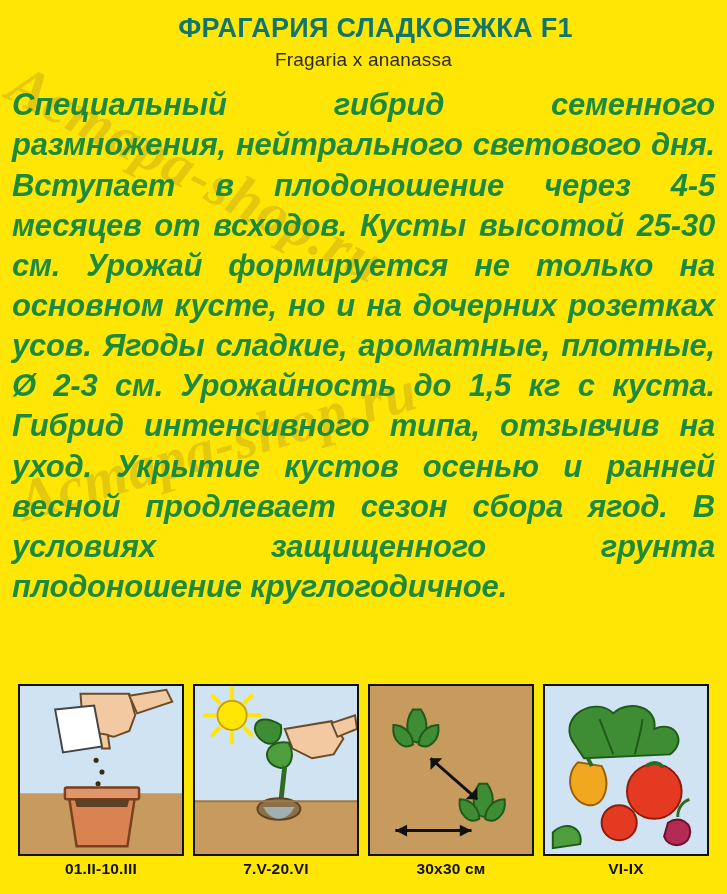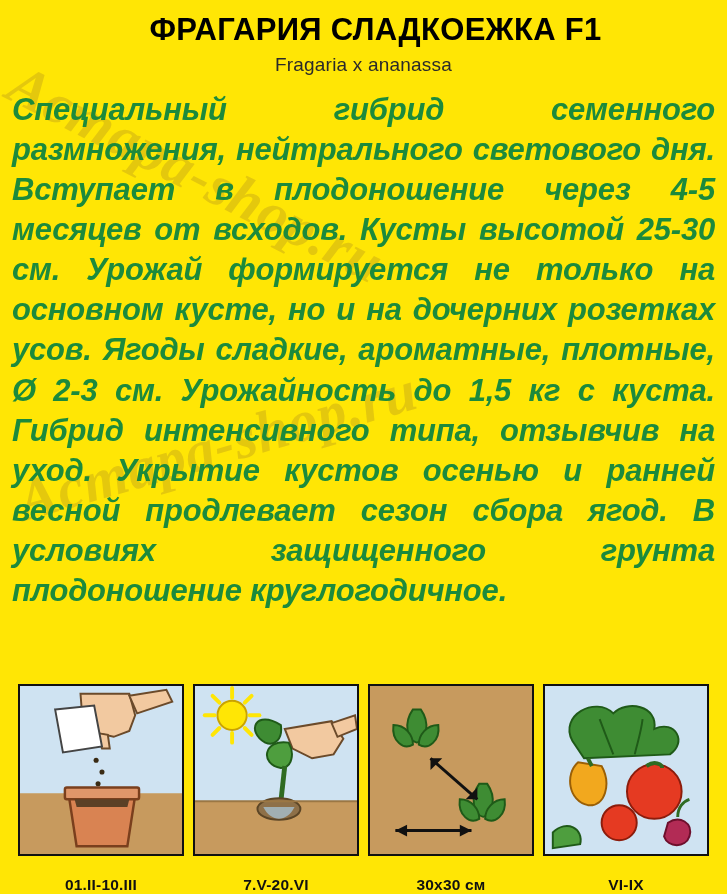--- a/index.html
+++ b/index.html
@@ -54,23 +54,23 @@
     transform-origin: left top;
   }
 
   .header {
     position: relative;
     z-index: 8;
     padding-top: 14px;
     text-align: center;
   }
   .title {
-    font-size: 31px;
-    font-weight: bold;
-    color: #000000;
+    font-size: 27px;
+    font-weight: bold;
+    color: #0f766e;
     letter-spacing: 0.3px;
     line-height: 1.05;
     padding-left: 24px;
   }
   .subtitle {
     margin-top: 7px;
     font-size: 19px;
     color: #2A2A2A;
     letter-spacing: 0.2px;
   }
@@ -106,21 +106,21 @@
     border: 2px solid #111;
     position: relative;
     overflow: hidden;
     background: #CBB07A;
   }
   .cell svg { display: block; width: 100%; height: 100%; }
 
   .captions {
     position: absolute;
     left: 18px;
-    bottom: 0;
+    bottom: 16px;
     width: 691px;
     display: flex;
     gap: 9px;
     z-index: 9;
   }
   .caption {
     width: 166px;
     text-align: center;
     font-size: 15.5px;
     font-weight: bold;

